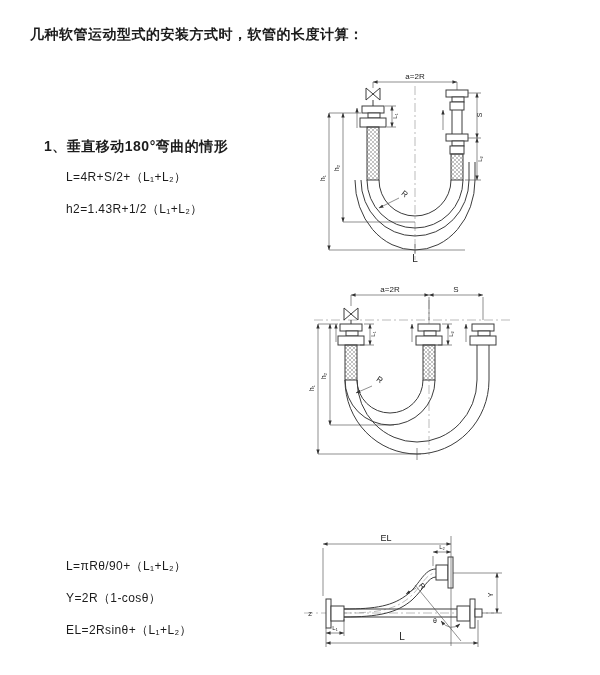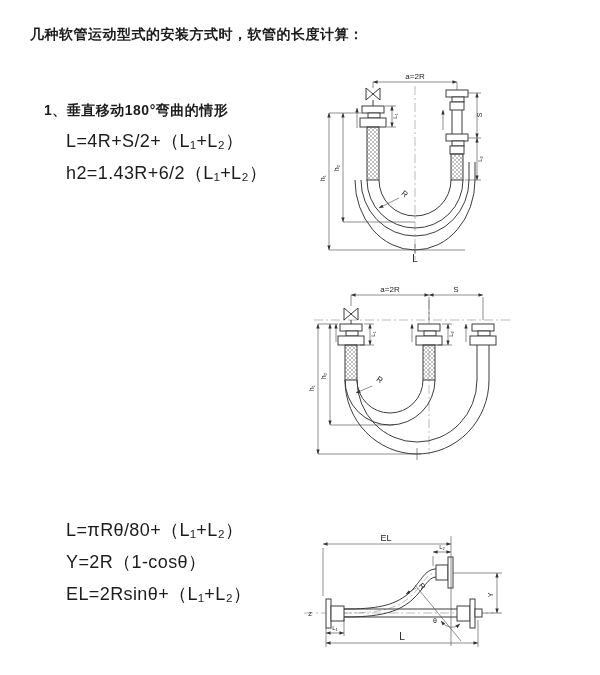--- a/index.html
+++ b/index.html
@@ -3,47 +3,47 @@
 <meta charset="utf-8">
 <style>
   * { margin:0; padding:0; box-sizing:border-box; }
   html,body { width:600px; height:675px; background:#ffffff; overflow:hidden;
               font-family:"Liberation Sans", sans-serif; color:#1c1c1c; }
   .page { position:relative; width:576px; height:675px; background:#ffffff; }
 
   .doc-title { position:absolute; left:30px; top:26px; font-size:14px; font-weight:bold;
                letter-spacing:0.5px; white-space:nowrap; }
 
-  .section { position:absolute; left:44px; white-space:nowrap; }
+  .section { position:absolute; left:44px; white-space:nowrap;margin-top:36px; }
   .section .heading { font-size:14px; font-weight:bold; letter-spacing:0.5px; margin-bottom:5px; }
-  .section .formula { font-size:18px; line-height:32px; padding-left:22px; letter-spacing:0.4px; }
+  .section .formula { font-size:12px; line-height:32px; padding-left:22px; letter-spacing:0.4px; }
 
   .diagram { position:absolute;text-align:center; }
   svg text { font-family:"Liberation Sans", sans-serif; fill:#222; }
   .draw  { stroke:#3c3c3c; stroke-width:1; fill:none; }
   .dim   { stroke:#444;    stroke-width:0.6; fill:none; }
   .chain { stroke:#8f8f8f; stroke-width:0.6; fill:none; }
   .wfill { fill:#ffffff; }
 </style>
 </head>
 <body>
 
 <div class="page">
 
   <div class="doc-title">几种软管运动型式的安装方式时，软管的长度计算：</div>
 
   <div class="section" style="top:102px;">
     <div class="heading">1、垂直移动180°弯曲的情形</div>
     <div class="formula">L=4R+S/2+（L₁+L₂）</div>
-    <div class="formula">h2=1.43R+6/2（L₁+L₂）</div>
+    <div class="formula">h2=1.43R+1/2（L₁+L₂）</div>
   </div>
 
 
   <div class="section" style="top:514px;">
-    <div class="formula">L=πRθ/80+（L₁+L₂）</div>
+    <div class="formula">L=πRθ/90+（L₁+L₂）</div>
     <div class="formula">Y=2R（1-cosθ）</div>
     <div class="formula">EL=2Rsinθ+（L₁+L₂）</div>
   </div>
 
   <div class="diagram" style="left:315px; top:68px;">
     <svg width="285" height="197" viewBox="0 0 285 197">
       <defs>
         <marker id="ar1" viewBox="0 0 10 10" refX="9.5" refY="5" markerWidth="8" markerHeight="8" orient="auto-start-reverse">
           <path d="M0,1.5 L10,5 L0,8.5 Z" fill="#333"></path>
         </marker>

